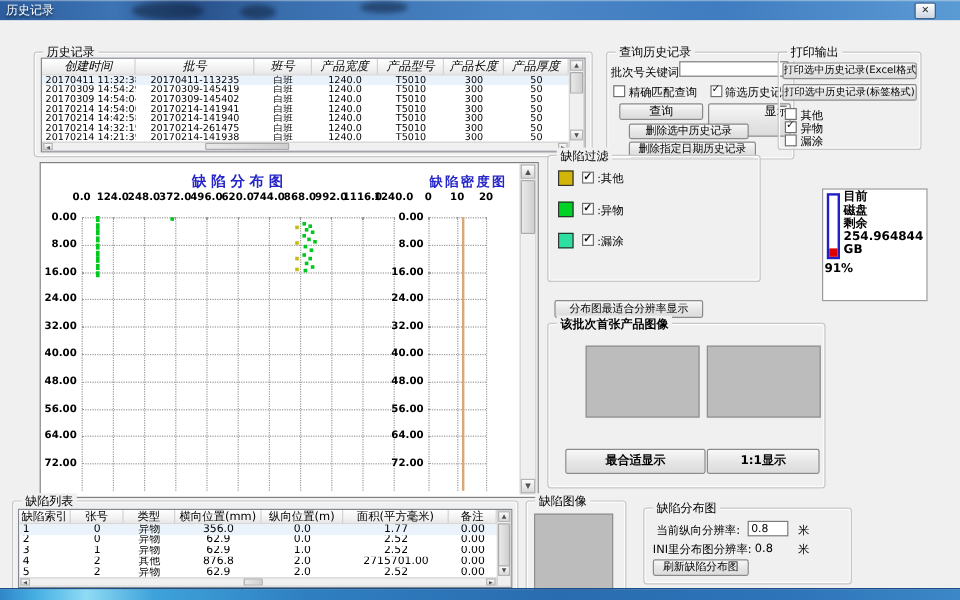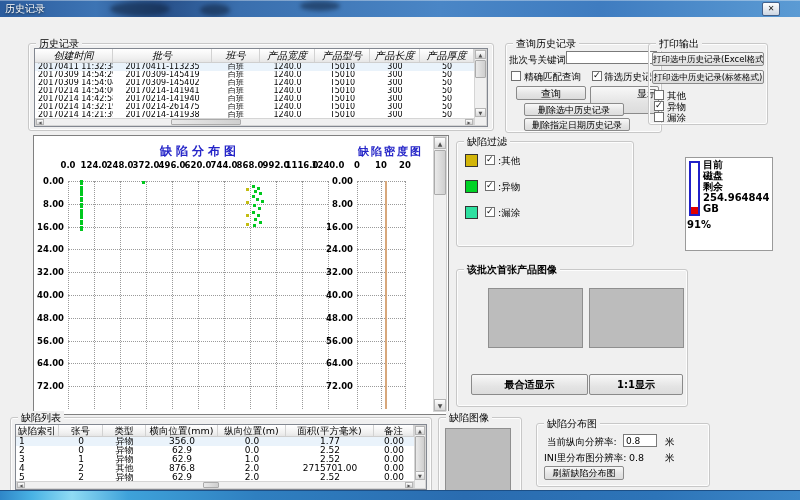--- a/index.html
+++ b/index.html
@@ -295,34 +295,35 @@
         <div class="pt" style="left: 220.032px; top: 81.905px; width: 3px; height: 3px; background: rgb(0, 200, 30);"></div>
         <div class="pt" style="left: 225.065px; top: 85.04px; width: 3px; height: 3px; background: rgb(0, 200, 30);"></div>
         <div class="pt" style="left: 218.774px; top: 87.605px; width: 3px; height: 3px; background: rgb(0, 200, 30);"></div>
         <div class="pt" style="left: 212.484px; top: 51.98px; width: 3px; height: 3px; background: rgb(195, 189, 18);"></div>
         <div class="pt" style="left: 211.645px; top: 65.09px; width: 3px; height: 3px; background: rgb(195, 189, 18);"></div>
         <div class="pt" style="left: 212.274px; top: 77.915px; width: 3px; height: 3px; background: rgb(195, 189, 18);"></div>
         <div class="pt" style="left: 212.065px; top: 86.75px; width: 3px; height: 3px; background: rgb(195, 189, 18);"></div>
         <div class="pt" style="left: 350.8px; top: 45px; width: 2px; height: 228px; background: rgb(216, 168, 124);"></div>
       </div>
 
-    <div class="group" style="left:456px;top:124px;width:176px;height:104px;">
+    <div class="group" style="left:456px;top:112px;width:176px;height:104px;font-family:Liberation Serif, serif;">
       <span class="glabel">缺陷过滤</span>
       <div id="filterItems">
           <div class="swatch" style="left: 8px; top: 12px; background: rgb(210, 181, 9);"></div>
           <div class="cb checked" style="left: 28px; top: 13px;"></div>
           <div class="lbl" style="left: 41px; top: 13px; font-size: 9.5px;">:其他</div>
           <div class="swatch" style="left: 8px; top: 38px; background: rgb(0, 210, 38);"></div>
           <div class="cb checked" style="left: 28px; top: 39px;"></div>
           <div class="lbl" style="left: 41px; top: 39px; font-size: 9.5px;">:异物</div>
           <div class="swatch" style="left: 8px; top: 64px; background: rgb(46, 224, 160);"></div>
           <div class="cb checked" style="left: 28px; top: 65px;"></div>
           <div class="lbl" style="left: 41px; top: 65px; font-size: 9.5px;">:漏涂</div>
         </div>
     </div>
+    <div class="btn" style="left:462px;top:233px;width:124px;height:15px;line-height:14px;font-size:9px;">分布图最适合分辨率显示</div>
 
     <div id="diskpanel">
       <div id="diskbar">
           <div id="diskred" style="height: 7px;"></div>
         </div>
       <div class="diskline" style="position:absolute;left:1px;top:61px;">91%</div>
       <div style="position:absolute;left:17px;top:1px;width:67px;" id="diskLines">
           <div class="diskline">目前</div>
           <div class="diskline">磁盘</div>
           <div class="diskline">剩余</div>

